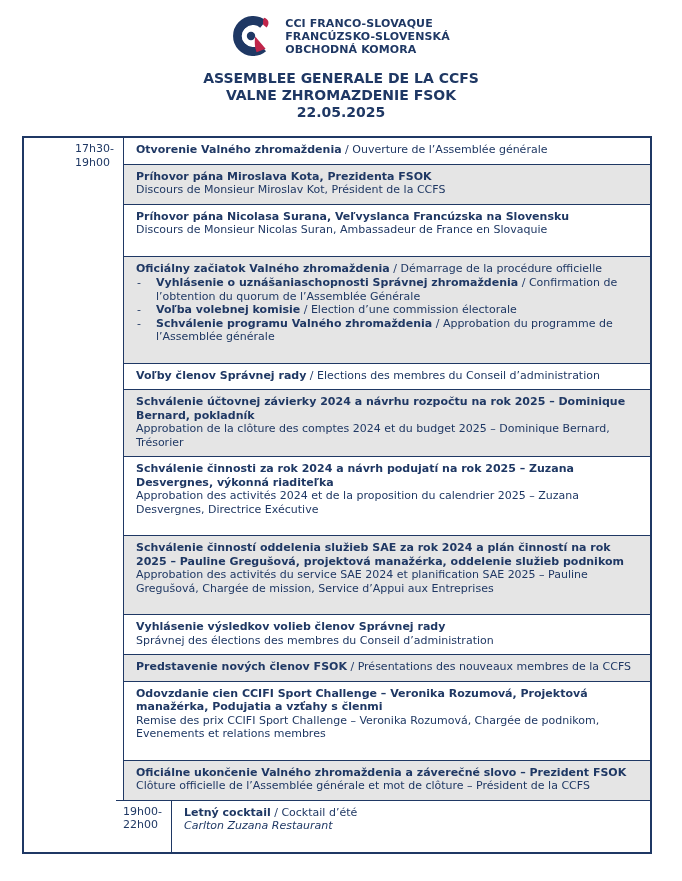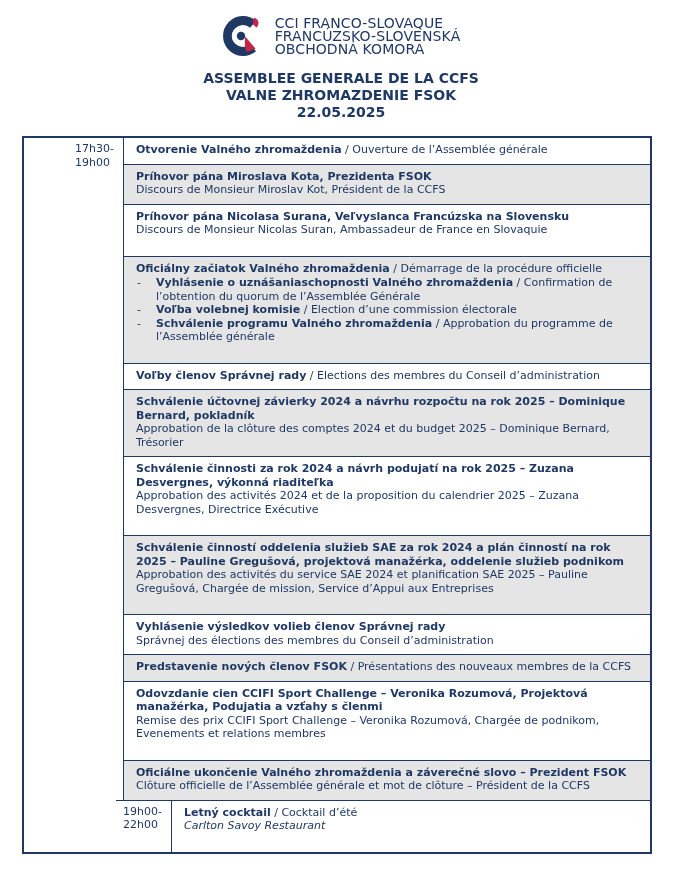--- a/index.html
+++ b/index.html
@@ -7,21 +7,21 @@
     position:relative;
     width:682px;height:881px;
     background:#ffffff;
     color:#1F3864;
     font-family:"DejaVu Sans","Liberation Sans",sans-serif;
     font-size:11px;line-height:13.5px;
     overflow:hidden;
   }
   .header{display:flex;justify-content:center;align-items:center;gap:9px;padding-top:13px;}
   .logo-mark{flex:none;width:44px;height:46px;}
-  .logo-text{font-weight:normal;font-size:14px;line-height:13px;letter-spacing:.1px;}
+  .logo-text{font-weight:bold;font-size:11px;line-height:13px;letter-spacing:.1px;}
   .title-block{margin-top:11px;text-align:center;font-weight:bold;font-size:14px;line-height:17px;}
   .agenda{
     box-sizing:border-box;
     margin:15px 0 0 22px;
     width:630px;
     border:2px solid #1F3864;
     padding-left:44px;
   }
   .section{display:flex;}
   .section + .section{border-top:1.5px solid #1F3864;margin-left:48px;}
@@ -80,21 +80,21 @@
         </div>
         <div class="item extra">
           <div class="sk">Príhovor pána Nicolasa Surana, Veľvyslanca Francúzska na Slovensku</div>
           <div class="fr">Discours de Monsieur Nicolas Suran, Ambassadeur de France en Slovaquie</div>
         </div>
         <div class="item shaded extra">
           <div class="line"><span class="sk">Oficiálny začiatok Valného zhromaždenia</span> / <span class="fr">Démarrage de la procédure officielle</span></div>
           <div class="bullets">
             <div class="bullet">
               <span class="dash">-</span>
-              <span class="btext"><span class="sk">Vyhlásenie o uznášaniaschopnosti Valného zhromaždenia</span> / <span class="fr">Confirmation de l’obtention du quorum de l’Assemblée Générale</span></span>
+              <span class="btext"><span class="sk">Vyhlásenie o uznášaniaschopnosti Správnej zhromaždenia</span> / <span class="fr">Confirmation de l’obtention du quorum de l’Assemblée Générale</span></span>
             </div>
             <div class="bullet">
               <span class="dash">-</span>
               <span class="btext"><span class="sk">Voľba volebnej komisie</span> / <span class="fr">Election d’une commission électorale</span></span>
             </div>
             <div class="bullet">
               <span class="dash">-</span>
               <span class="btext"><span class="sk">Schválenie programu Valného zhromaždenia</span> / <span class="fr">Approbation du programme de l’Assemblée générale</span></span>
             </div>
           </div>
@@ -129,17 +129,17 @@
           <div class="sk">Oficiálne ukončenie Valného zhromaždenia a záverečné slovo – Prezident FSOK</div>
           <div class="fr">Clôture officielle de l’Assemblée générale et mot de clôture – Président de la CCFS</div>
         </div>
       </div>
     </div>
     <div class="section">
       <div class="time-cell">19h00-<br>22h00</div>
       <div class="items">
         <div class="item extra">
           <div class="line"><span class="sk">Letný cocktail</span> / <span class="fr">Cocktail d’été</span></div>
-          <div class="note">Carlton Savoy Restaurant</div>
+          <div class="note">Carlton Zuzana Restaurant</div>
         </div>
       </div>
     </div>
   </div>
 
 </body></html>

